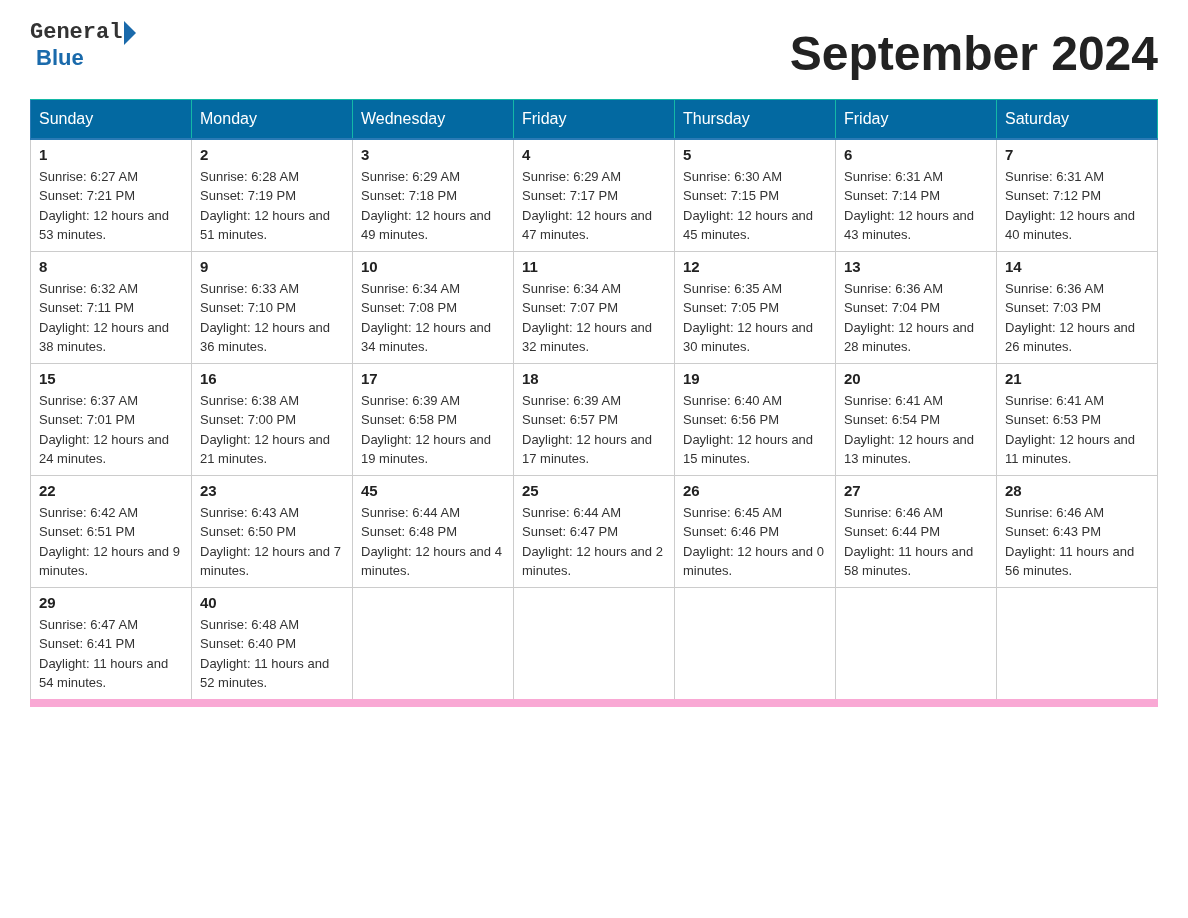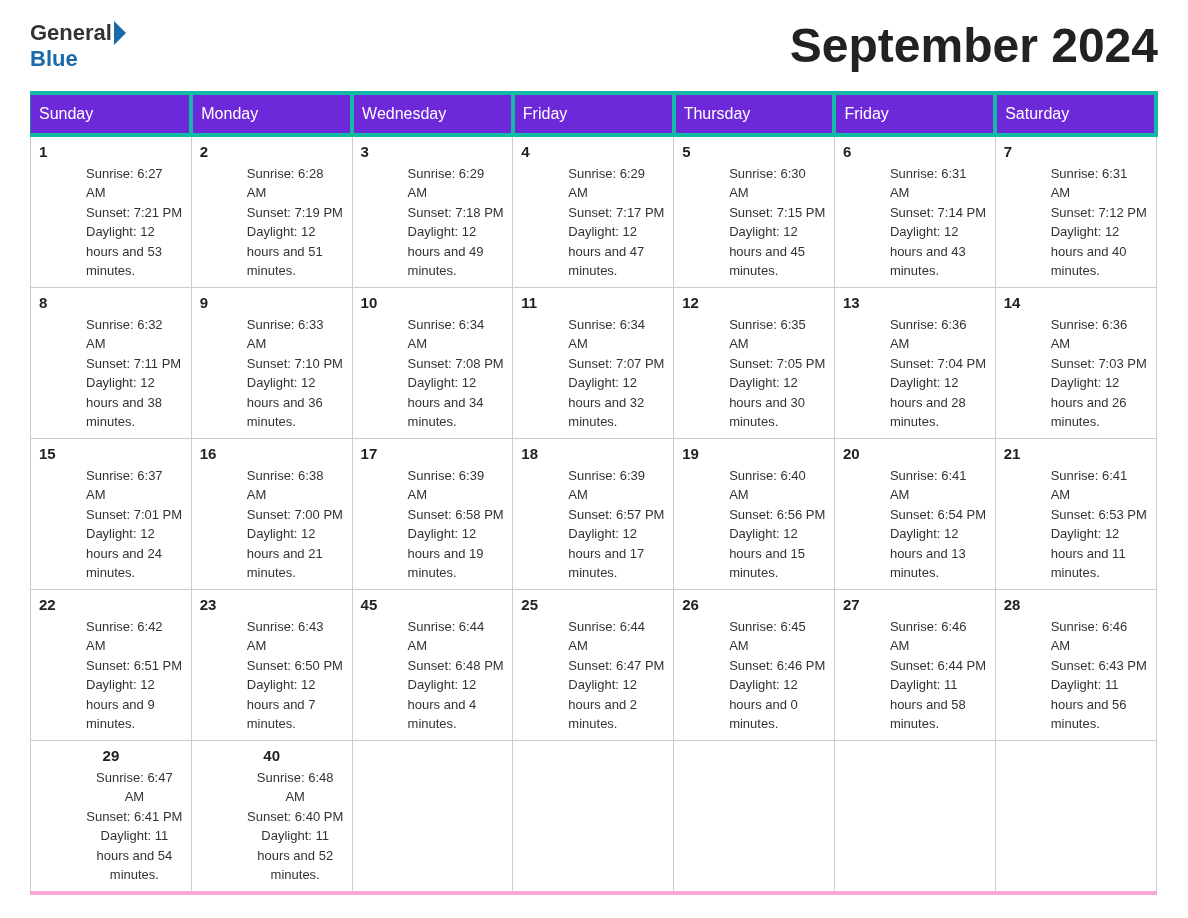--- a/index.html
+++ b/index.html
@@ -20,101 +20,99 @@
       flex-direction: column;
       align-items: flex-start;
     }
     .logo-text {
       display: flex;
       align-items: center;
       font-size: 22px;
       font-weight: bold;
       color: #333;
     }
-    .logo-general { color: #333; }
+    .logo-general { color: #333; font-family: Liberation Mono, monospace; }
     .logo-arrow {
       width: 0; height: 0;
       border-left: 12px solid #1a6aab;
       border-top: 12px solid transparent;
       border-bottom: 12px solid transparent;
       margin: 0 2px;
       display: inline-block;
     }
     .logo-blue { color: #1a6aab; font-size: 22px; font-weight: bold; }
-    .title-section { text-align: right; }
+    .title-section { text-align: right; margin-top: 8px; }
     .month-title {
       font-size: 48px;
       font-weight: bold;
       color: #222;
       line-height: 1.1;
     }
     .location {
       font-size: 20px;
       color: #555;
       margin-top: 4px;
     }
     table {
       width: 100%;
       border-collapse: collapse;
       table-layout: fixed;
     }
     thead tr th {
-      background-color: #6d28d9;
+      background-color: #0369a1;
       color: #fff;
       padding: 10px 8px;
       text-align: left;
       font-size: 16px;
       font-weight: normal;
-      border: 4px solid #14b8a6;
+      border: 1px solid #14b8a6;
     }
     tbody tr td {
       vertical-align: top;
       padding: 6px 8px;
       border: 1px solid #ccc;
       font-size: 13px;
       height: 110px;
       background: #fff;
     }
     tbody tr td .day-num {
       font-size: 15px;
       font-weight: bold;
       display: block;
       margin-bottom: 4px;
       color: #222;
     }
     tbody tr td .day-info {
       font-size: 13px;
       color: #333;
       line-height: 1.5;
-      margin-left: 47px;
     }
     tbody tr td.empty {
       background: #fff;
     }
     tbody tr:last-child td {
-      border-bottom: 4px solid #f9a8d4;
-      text-align: center;
+      border-bottom: 8px solid #f9a8d4;
     }
     thead tr th:first-child {
       border-left: 1px solid #2a7ab5;
     }
     .top-border-row td {
       border-top: 2px solid #2a7ab5;
     }
   </style>
 </head>
 <body>
 
 <div class="header">
   <div class="logo">
     <div class="logo-text">
       <span class="logo-general">General</span>
       <span class="logo-arrow"></span>
     </div>
-    <div style="margin-left:0;">
+    <div style="margin-left:6px;">
       <span class="logo-blue">Blue</span>
     </div>
   </div>
   <div class="title-section">
     <div class="month-title">September 2024</div>
   </div>
 </div>
 
 <table>
   <thead>

